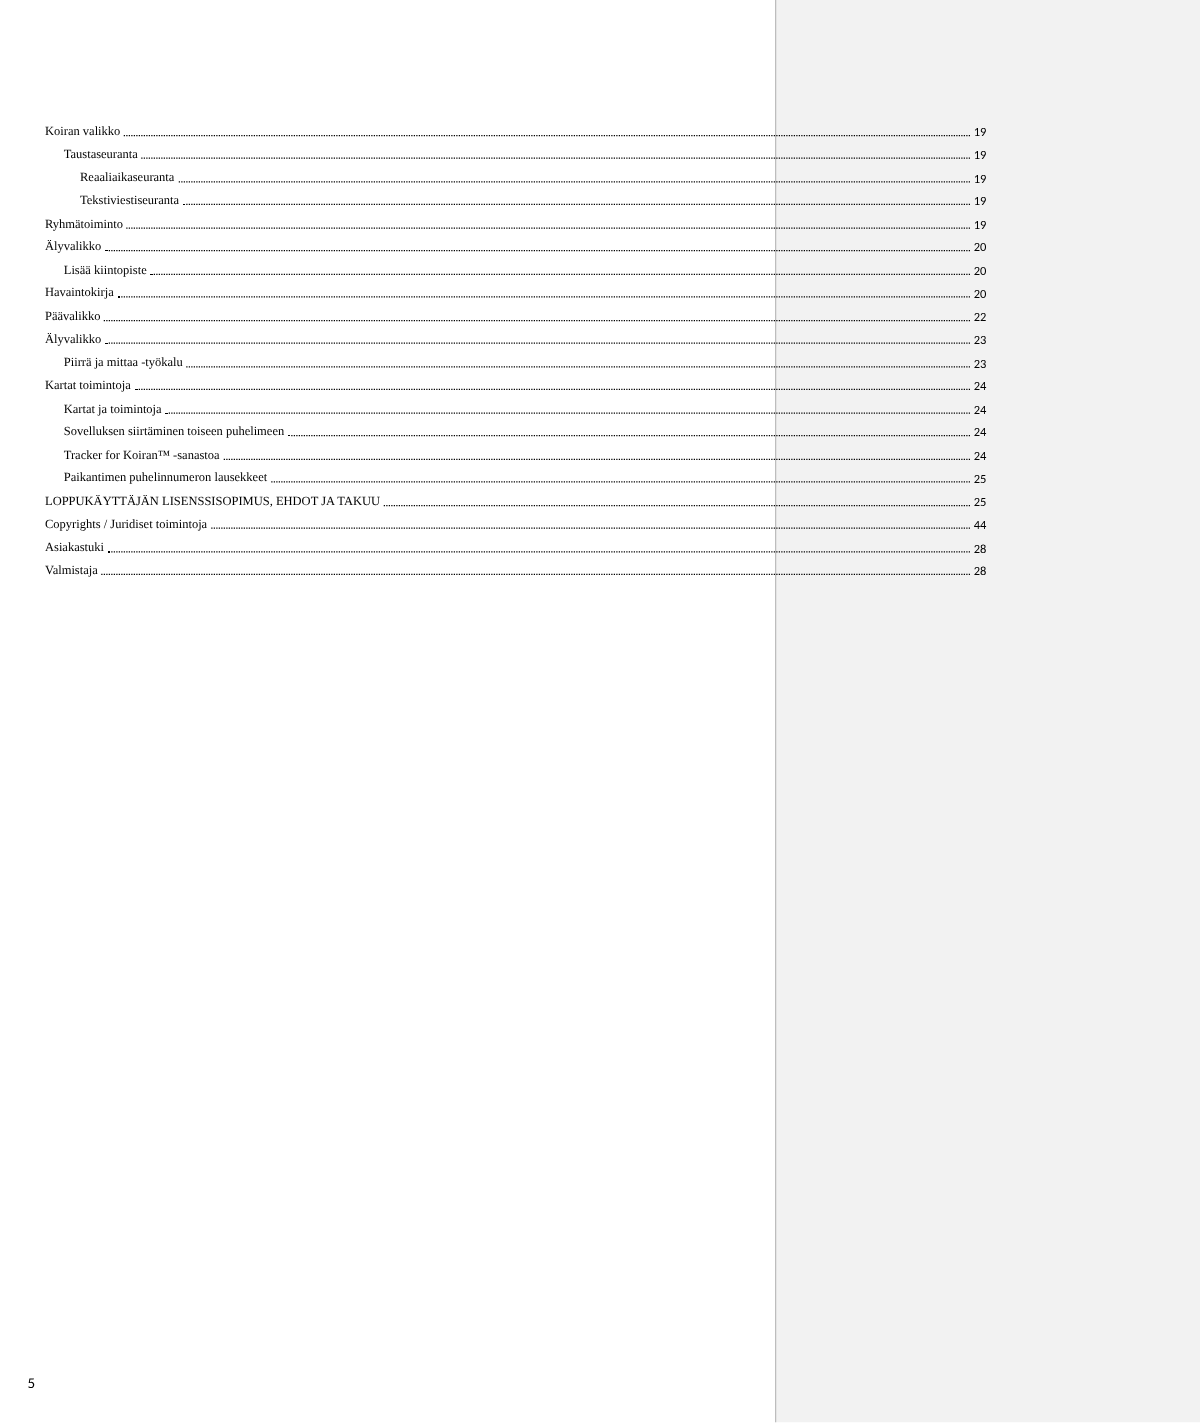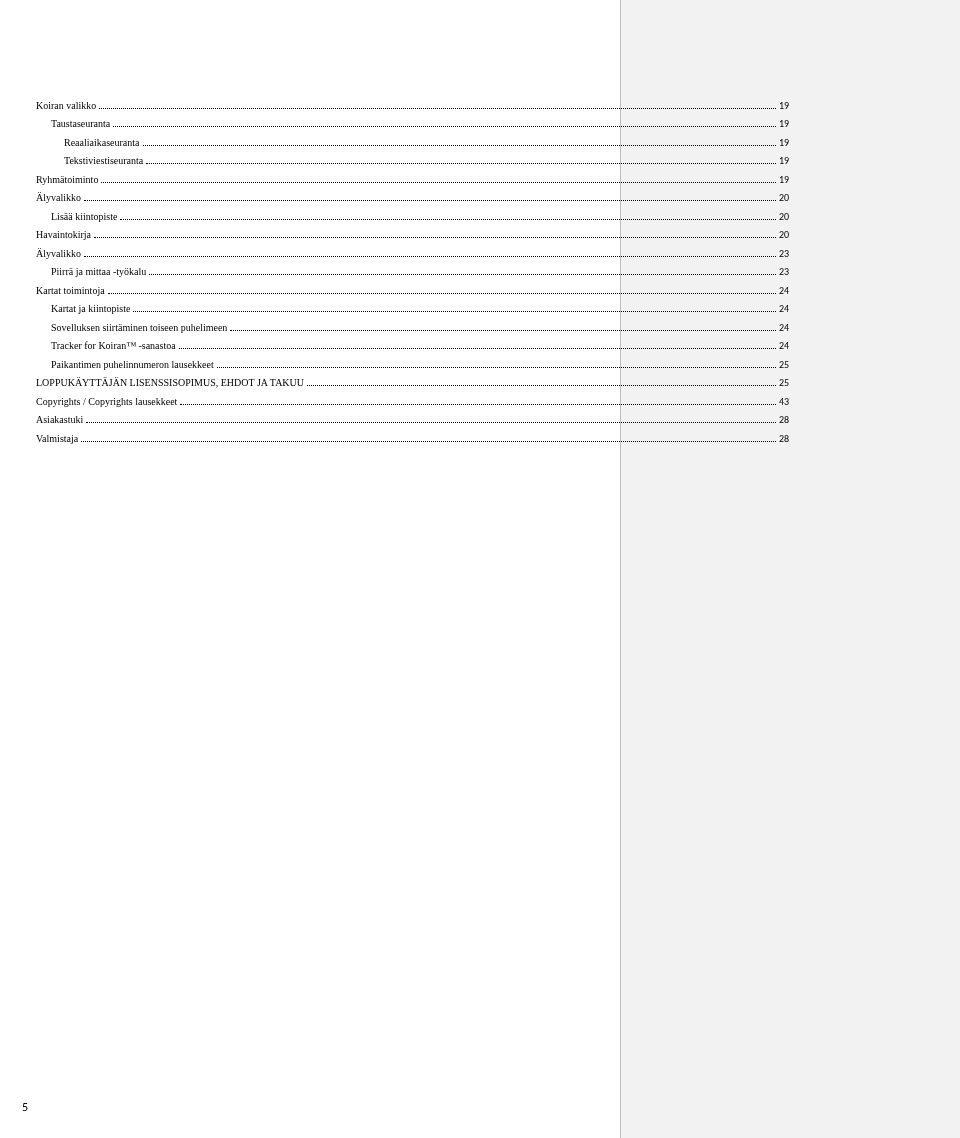--- a/index.html
+++ b/index.html
@@ -57,36 +57,41 @@
         <span class="label">Lisää kiintopiste</span>
         <span class="leader"></span>
         <span class="pg">20</span>
       </div>
       <div class="row lvl0">
         <span class="label">Havaintokirja</span>
         <span class="leader"></span>
         <span class="pg">20</span>
       </div>
       <div class="row lvl0">
+        <span class="label">Päävalikko</span>
+        <span class="leader"></span>
+        <span class="pg">22</span>
+      </div>
+      <div class="row lvl0">
         <span class="label">Älyvalikko</span>
         <span class="leader"></span>
         <span class="pg">23</span>
       </div>
       <div class="row lvl1">
         <span class="label">Piirrä ja mittaa -työkalu</span>
         <span class="leader"></span>
         <span class="pg">23</span>
       </div>
       <div class="row lvl0">
         <span class="label">Kartat toimintoja</span>
         <span class="leader"></span>
         <span class="pg">24</span>
       </div>
       <div class="row lvl1">
-        <span class="label">Kartat ja kiintopiste</span>
+        <span class="label">Kartat ja toimintoja</span>
         <span class="leader"></span>
         <span class="pg">24</span>
       </div>
       <div class="row lvl1">
         <span class="label">Sovelluksen siirtäminen toiseen puhelimeen</span>
         <span class="leader"></span>
         <span class="pg">24</span>
       </div>
       <div class="row lvl1">
         <span class="label">Tracker for Koiran™ -sanastoa</span>
@@ -97,23 +102,23 @@
         <span class="label">Paikantimen puhelinnumeron lausekkeet</span>
         <span class="leader"></span>
         <span class="pg">25</span>
       </div>
       <div class="row lvl0">
         <span class="label">LOPPUKÄYTTÄJÄN LISENSSISOPIMUS, EHDOT JA TAKUU</span>
         <span class="leader"></span>
         <span class="pg">25</span>
       </div>
       <div class="row lvl0">
-        <span class="label">Copyrights / Copyrights lausekkeet</span>
+        <span class="label">Copyrights / Juridiset toimintoja</span>
         <span class="leader"></span>
-        <span class="pg">43</span>
+        <span class="pg">44</span>
       </div>
       <div class="row lvl0">
         <span class="label">Asiakastuki</span>
         <span class="leader"></span>
         <span class="pg">28</span>
       </div>
       <div class="row lvl0">
         <span class="label">Valmistaja</span>
         <span class="leader"></span>
         <span class="pg">28</span>

